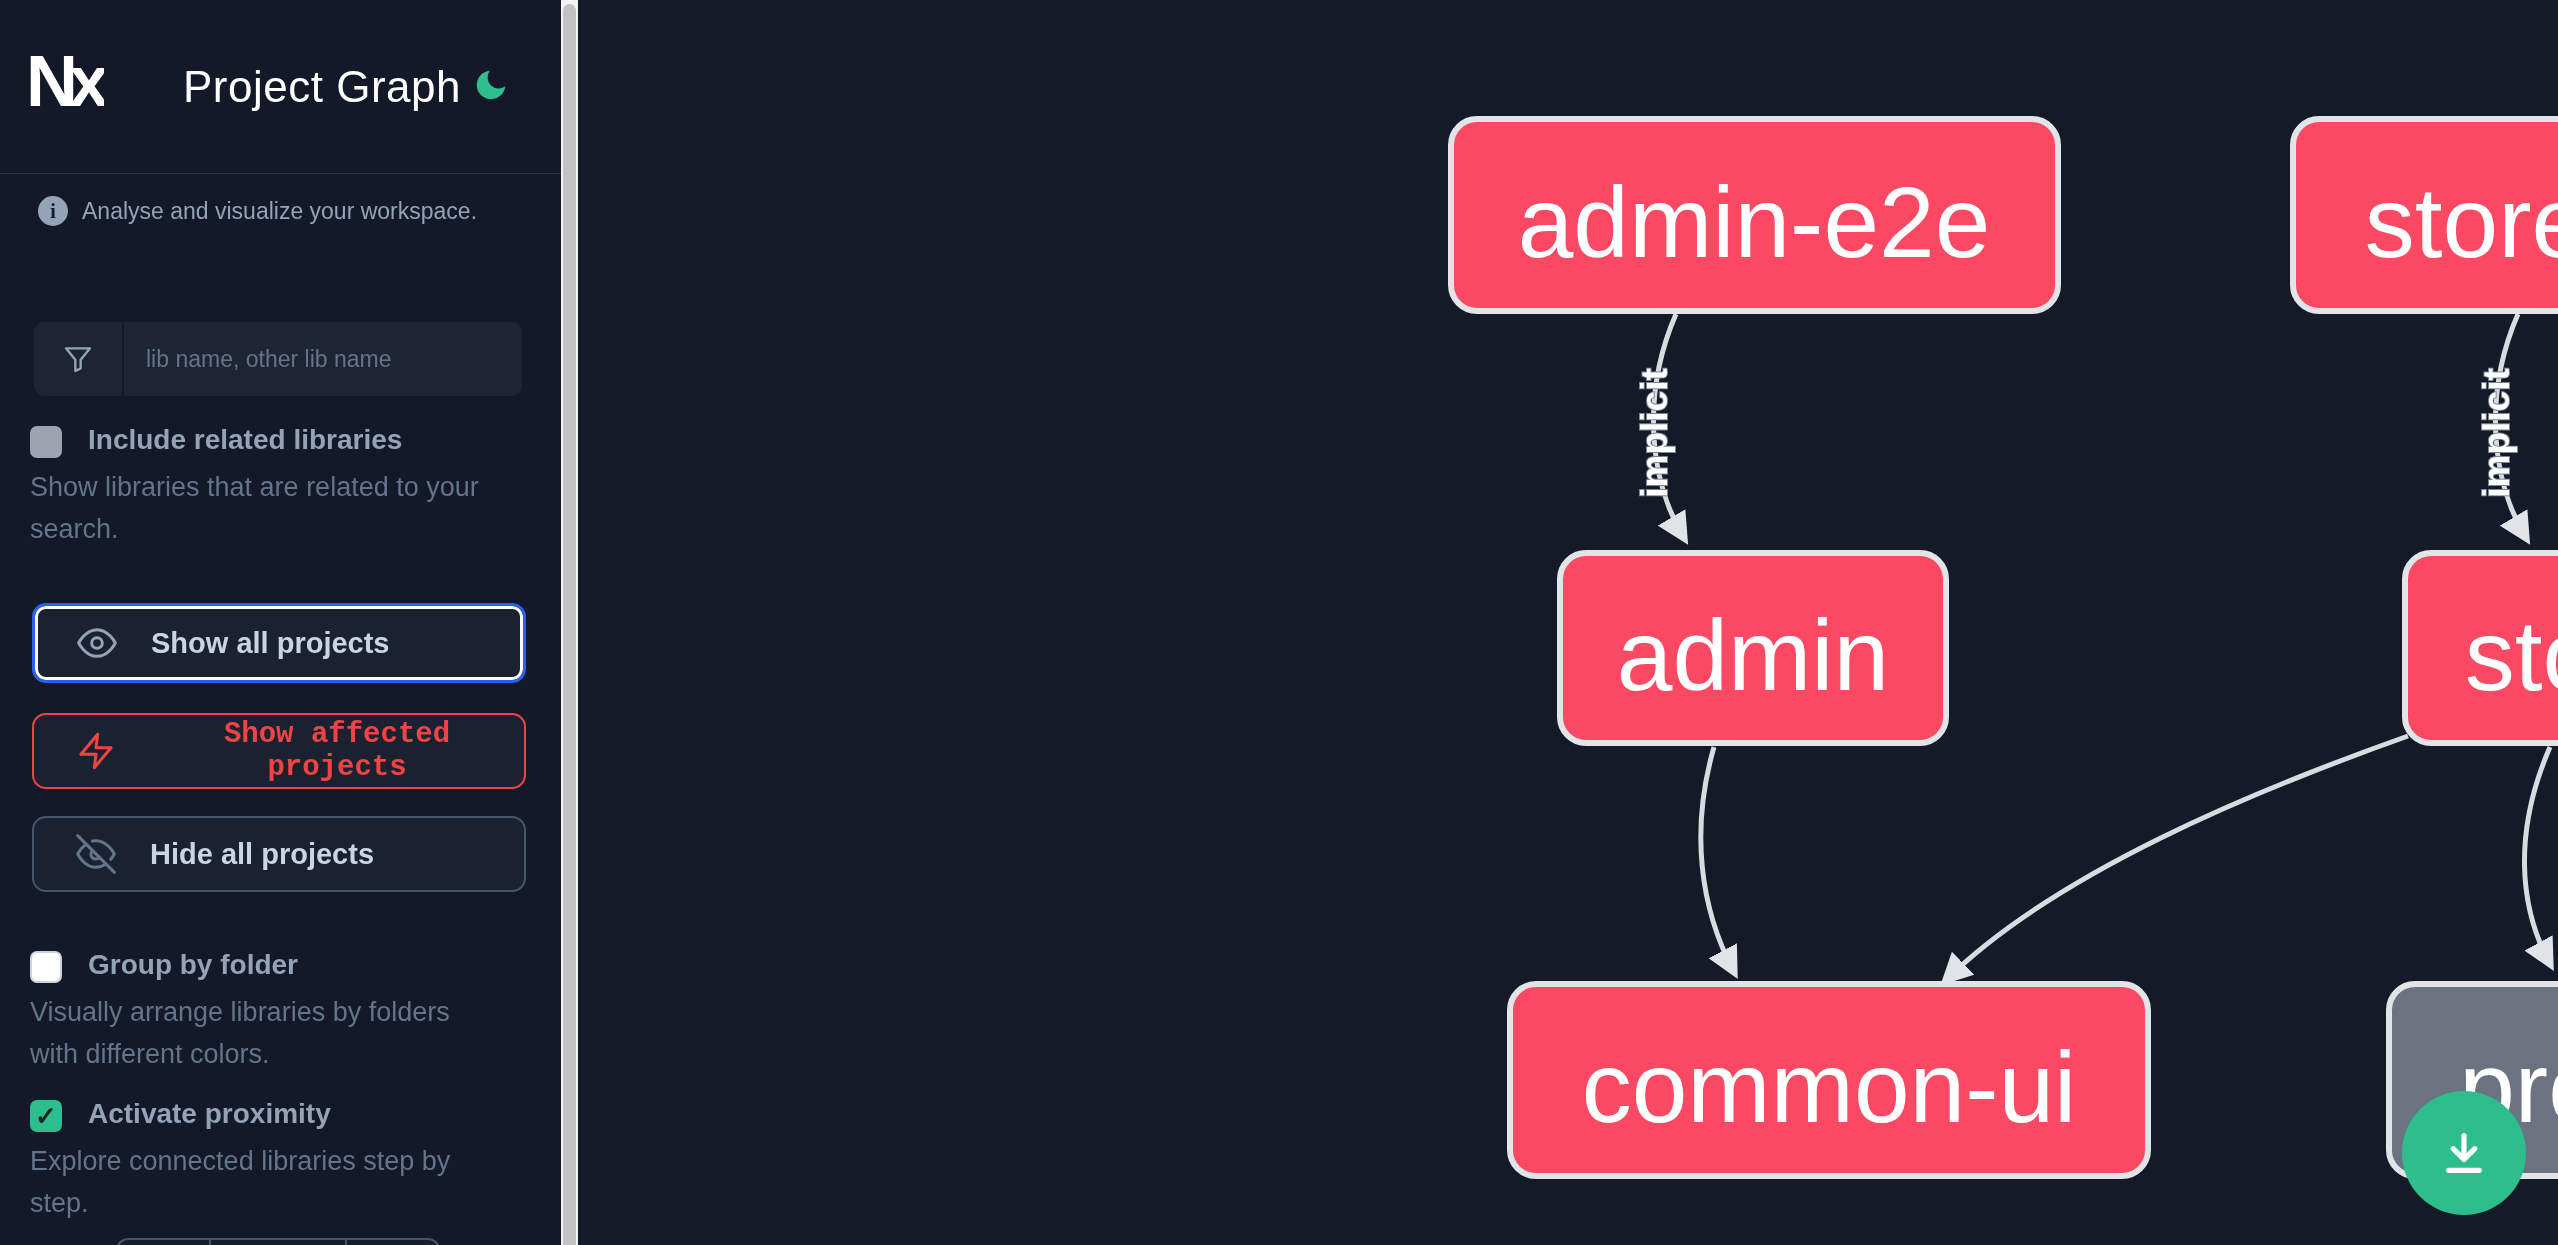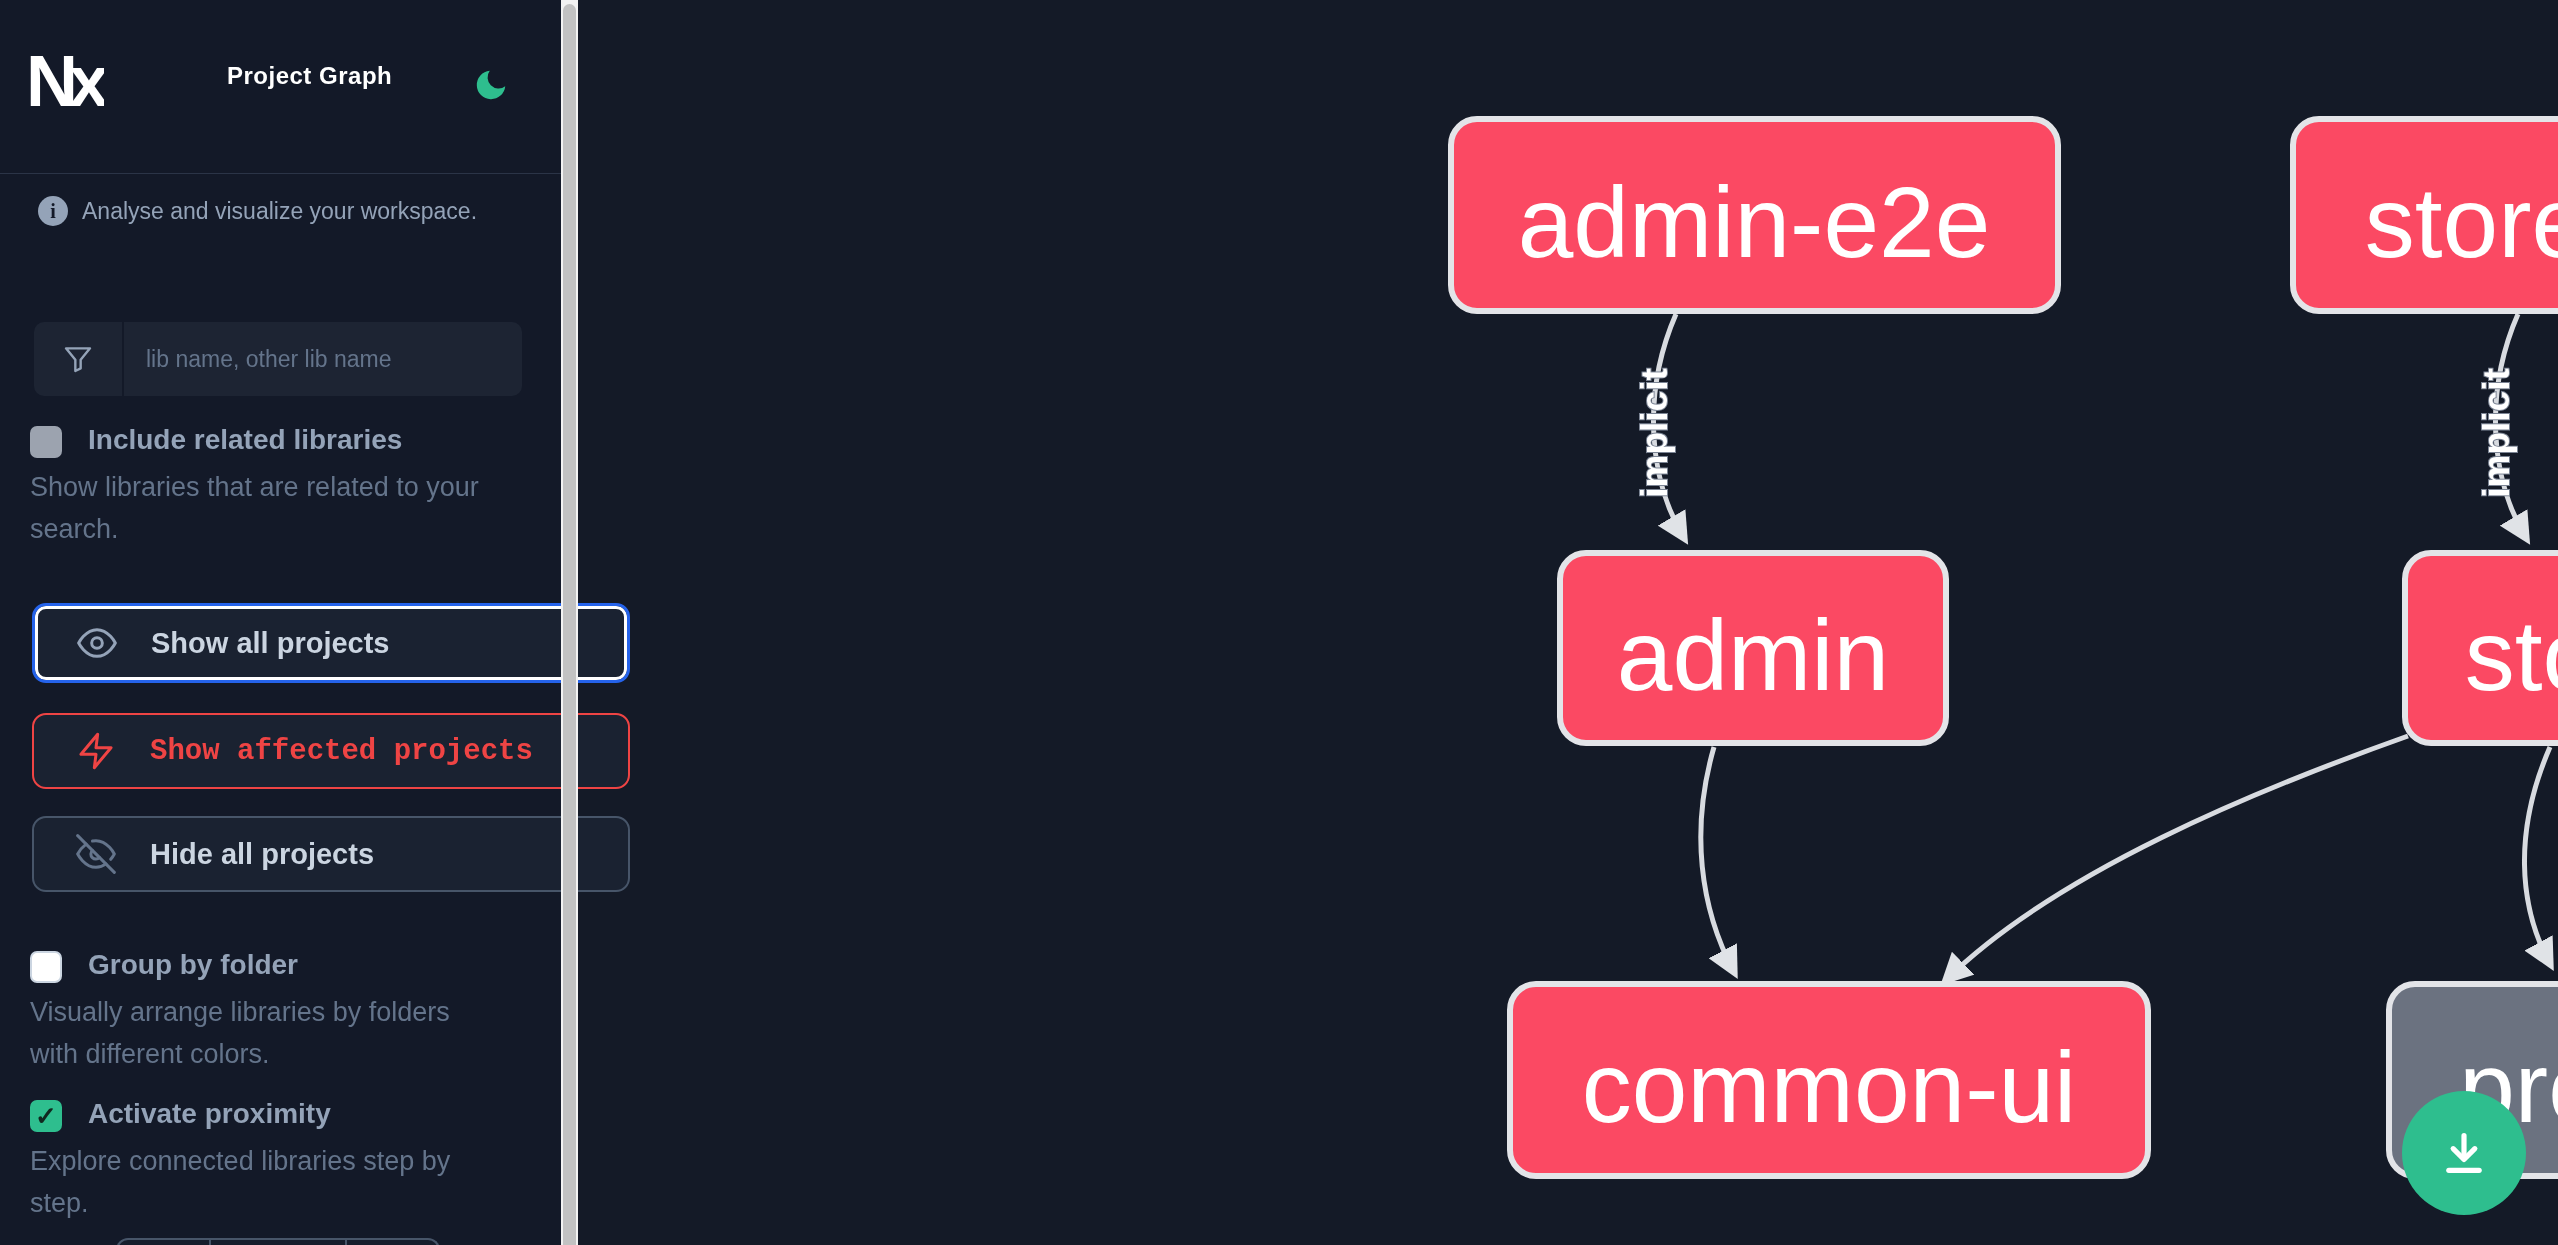--- a/index.html
+++ b/index.html
@@ -5,22 +5,22 @@
   * { margin:0; padding:0; box-sizing:border-box; }
   html,body { width:2558px; height:1245px; overflow:hidden;
     background:#141a27; font-family:"Liberation Sans", sans-serif; }
 
   
   .sidebar { position:absolute; left:0; top:0; width:561px; height:1245px;
     background:#131928; z-index:5; }
   .sb-header { position:absolute; left:0; top:0; width:561px; height:174px;
     border-bottom:1px solid #2b3447; }
   .logo { position:absolute; left:30px; top:50px; width:74px; height:62px; }
-  .app-title { position:absolute; left:183px; top:62px; font-size:24px;
-    font-weight:700; color:#ffffff; letter-spacing:0.5px;margin-left:44px; }
+  .app-title { position:absolute; left:183px; top:62px; font-size:44px;
+    font-weight:400; color:#ffffff; letter-spacing:0.5px; }
   .moon { position:absolute; left:472px; top:66px; width:38px; height:38px; cursor:pointer; }
 
   .info-row { position:absolute; left:38px; top:196px; display:flex; align-items:center; gap:14px; }
   .info-icon { width:30px; height:30px; border-radius:50%; background:#94a3b8;
     color:#131928; font-weight:700; font-size:20px; display:flex; align-items:center;
     justify-content:center; font-family:"Liberation Serif", serif; }
   .tagline { color:#94a3b8; font-size:23px; }
 
   .searchbox { position:absolute; left:34px; top:322px; width:488px; height:74px;
     background:#1d2433; border-radius:10px; display:flex; align-items:stretch; overflow:hidden; }
@@ -34,21 +34,21 @@
   .cb { position:absolute; left:0; top:2px; width:32px; height:32px; border-radius:7px; }
   .cb.gray  { background:#9ca3af; }
   .cb.white { background:#ffffff; border:2px solid #cbd5e1; }
   .cb.green { background:#2ebe8e; color:#10281f; display:flex; align-items:center;
     justify-content:center; }
   .opt-label { display:block; margin-left:58px; color:#94a3b8; font-size:28px;
     font-weight:700; cursor:pointer; }
   .opt-desc { display:block; margin-top:10px; color:#64748b;
     font-size:27px; line-height:42px; max-width:450px; }
 
-  .btn { position:absolute; left:32px; width:598px; height:76px; background:#1a2231;
+  .btn { position:absolute; left:32px; width:494px; height:76px; background:#1a2231;
     border-radius:14px; display:flex; align-items:center; gap:34px; padding-left:42px;
     font-size:29px; font-weight:700; color:#cbd5e1; cursor:pointer; border:2px solid #475569; }
   .btn.focused { border:3px solid #2563eb; box-shadow:inset 0 0 0 3px #ffffff; height:80px; }
   .btn.danger { border:2px solid #ef4444; color:#ef4444;font-family:Liberation Mono, monospace; }
   .btn .ic { width:40px; height:40px; flex:0 0 auto; }
 
   .stepper { position:absolute; left:116px; top:1238px; width:324px; height:24px;
     border:2px solid #475569; border-bottom:none; border-radius:12px 12px 0 0;
     display:flex; background:#161d2c; }
   .stepper .seg { border-right:2px solid #475569; }

